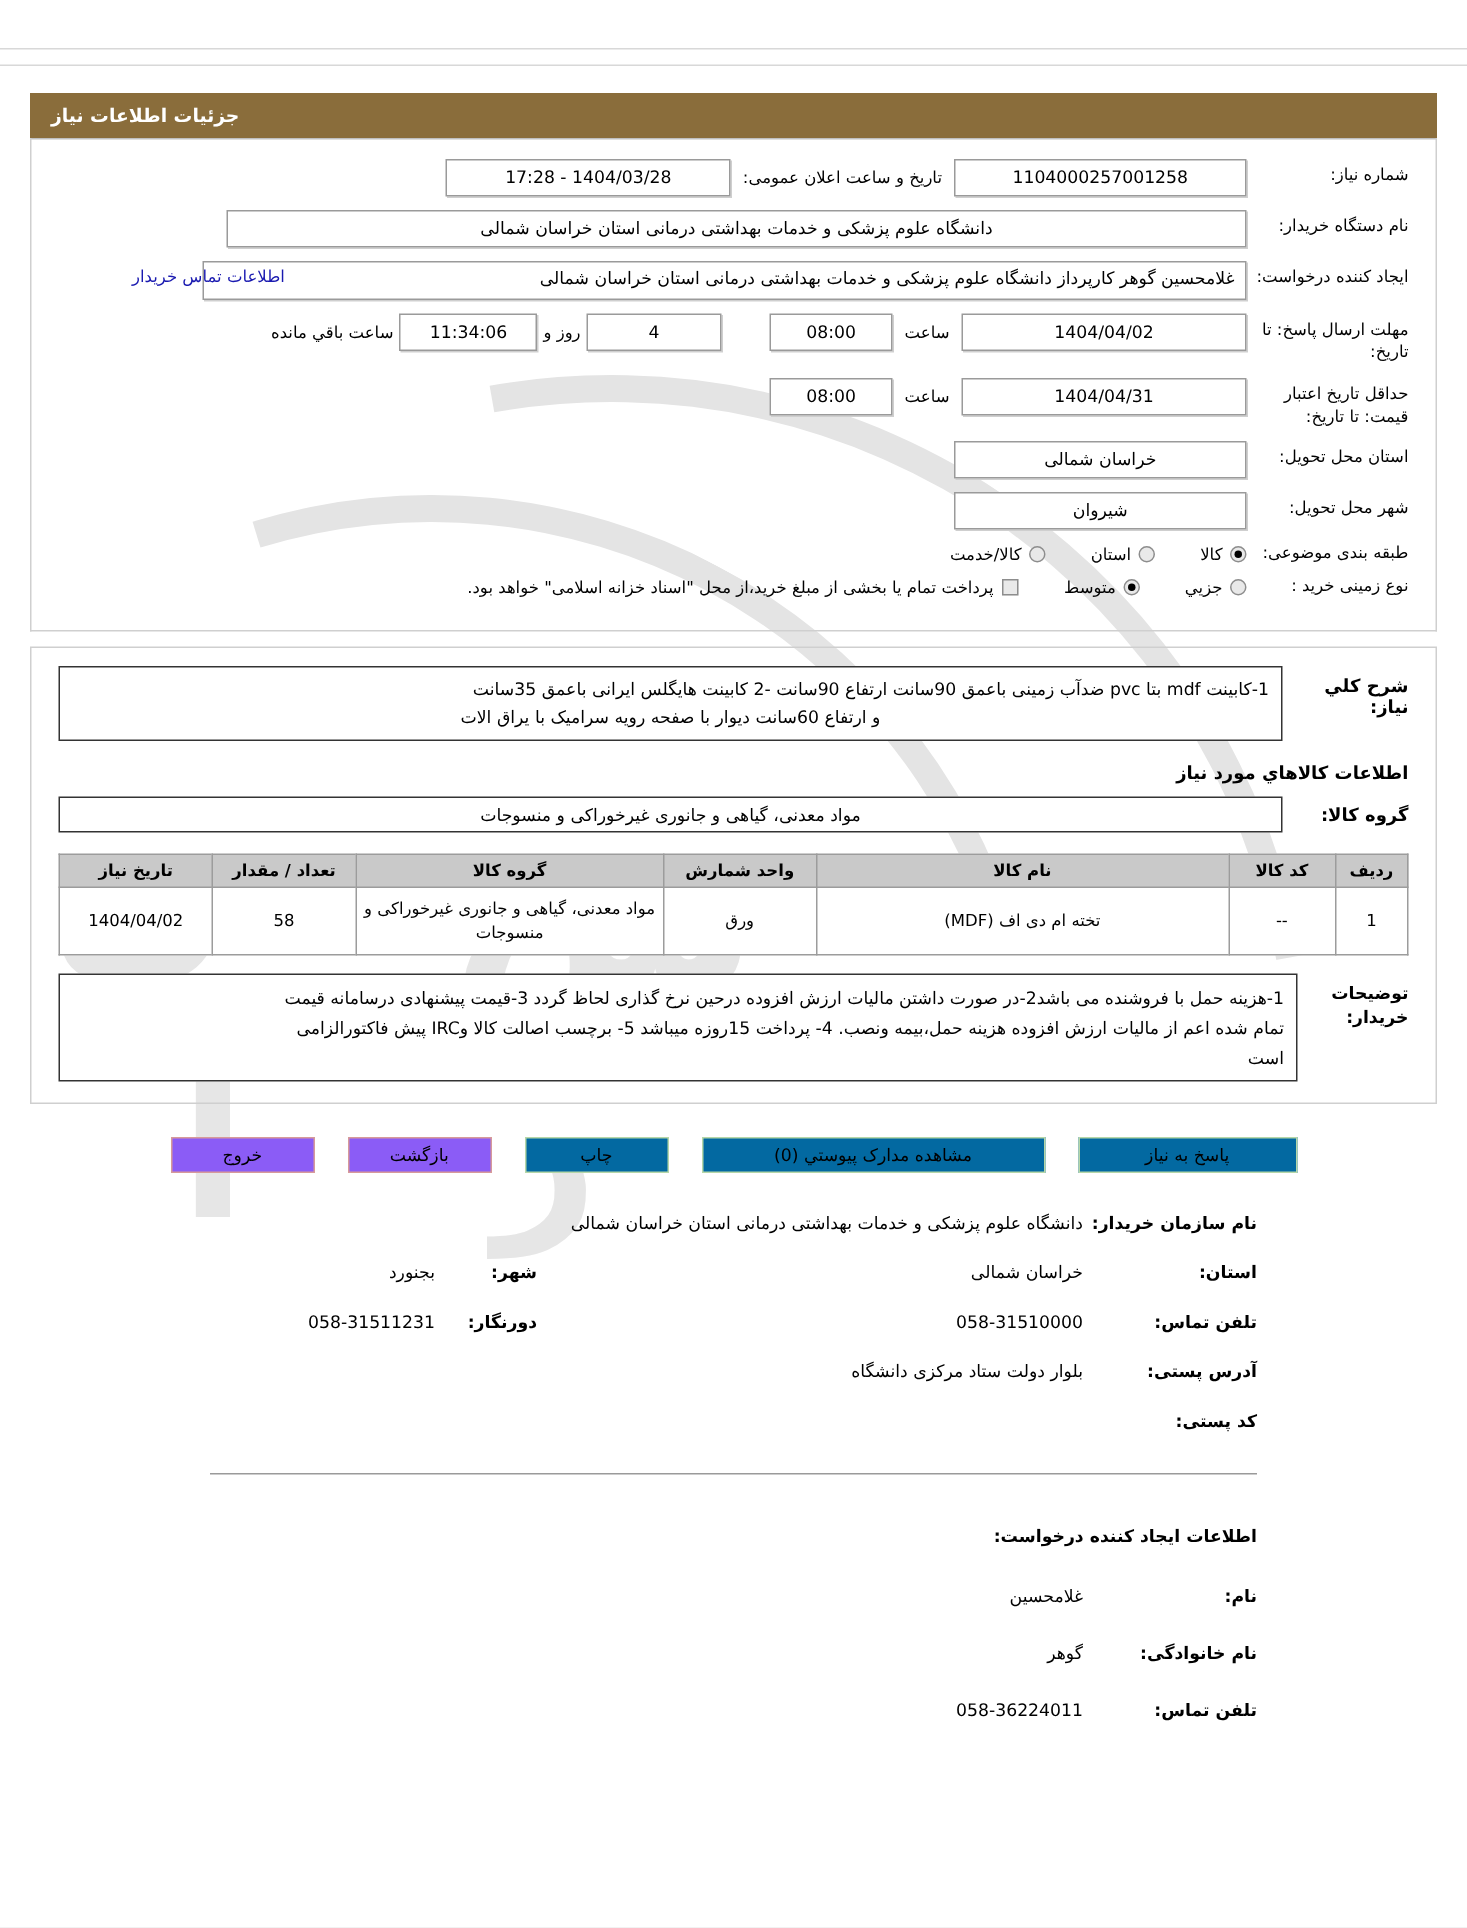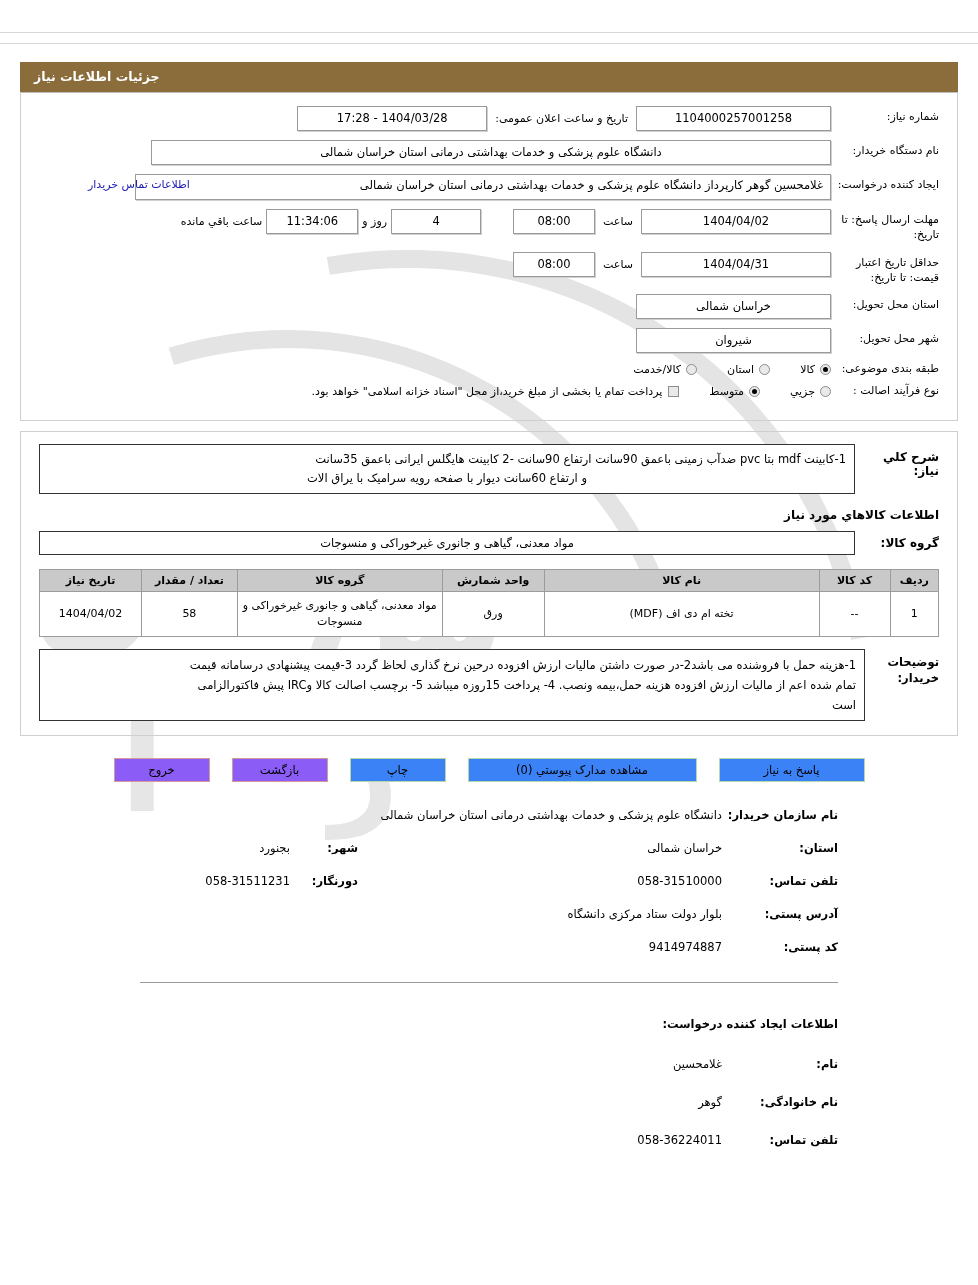--- a/index.html
+++ b/index.html
@@ -156,21 +156,21 @@
     font-size:11.5px;line-height:1.75;text-align:right;
   }
   .notes-box .nl{display:block;}
 
   
   .btnbar{display:flex;justify-content:center;gap:22px;margin:22px 0 0 0;}
   .btn{
     border:1px solid #b9b9b9;padding:4px 16px;font-size:11.5px;
     text-align:center;cursor:pointer;background:#eaf6e6;min-width:62px;
   }
-  .btn.green{background:#3b82f6;border-color:#b6d7a8;}
+  .btn.green{background:#0369a1;border-color:#b6d7a8;}
   .btn.pink{background:#8b5cf6;border-color:#d79a9a;}
   .btn.wide{min-width:195px;}
   .btn.med{min-width:112px;}
 
   
   .contact{margin:0 140px;padding-top:26px;}
   .crow{display:flex;align-items:baseline;margin-bottom:19px;font-size:11.5px;}
   .clabel{font-weight:bold;width:112px;flex:0 0 112px;text-align:right;}
   .cval{flex:1;text-align:right;padding-right:4px;}
   .clabel2{font-weight:bold;width:62px;flex:0 0 62px;text-align:right;}
@@ -281,21 +281,21 @@
           <span class="rlabel">استان</span>
         </div>
         <div class="rgrp">
           <span class="radio"></span>
           <span class="rlabel">کالا/خدمت</span>
         </div>
       </div>
     </div>
 
     <div class="radio-row">
-      <div class="flabel" style="padding-top:0;">نوع فرآیند اصالت :</div>
+      <div class="flabel" style="padding-top:0;">نوع زمینی خرید :</div>
       <div class="fbody">
         <div class="rgrp">
           <span class="radio"></span>
           <span class="rlabel">جزيي</span>
         </div>
         <div class="rgrp">
           <span class="radio on"></span>
           <span class="rlabel">متوسط</span>
         </div>
         <div class="rgrp">
@@ -390,21 +390,20 @@
       <div class="cval2">058-31511231</div>
     </div>
 
     <div class="crow">
       <div class="clabel">آدرس پستی:</div>
       <div class="cval">بلوار دولت ستاد مرکزی دانشگاه</div>
     </div>
 
     <div class="crow">
       <div class="clabel">کد پستی:</div>
-      <div class="cval">9414974887</div>
     </div>
 
     <hr class="hr-sep">
   </div>
 
   <div class="creator-sec">
     <div class="creator-title">اطلاعات ایجاد کننده درخواست:</div>
 
     <div class="crow2">
       <div class="clabel3">نام:</div>

